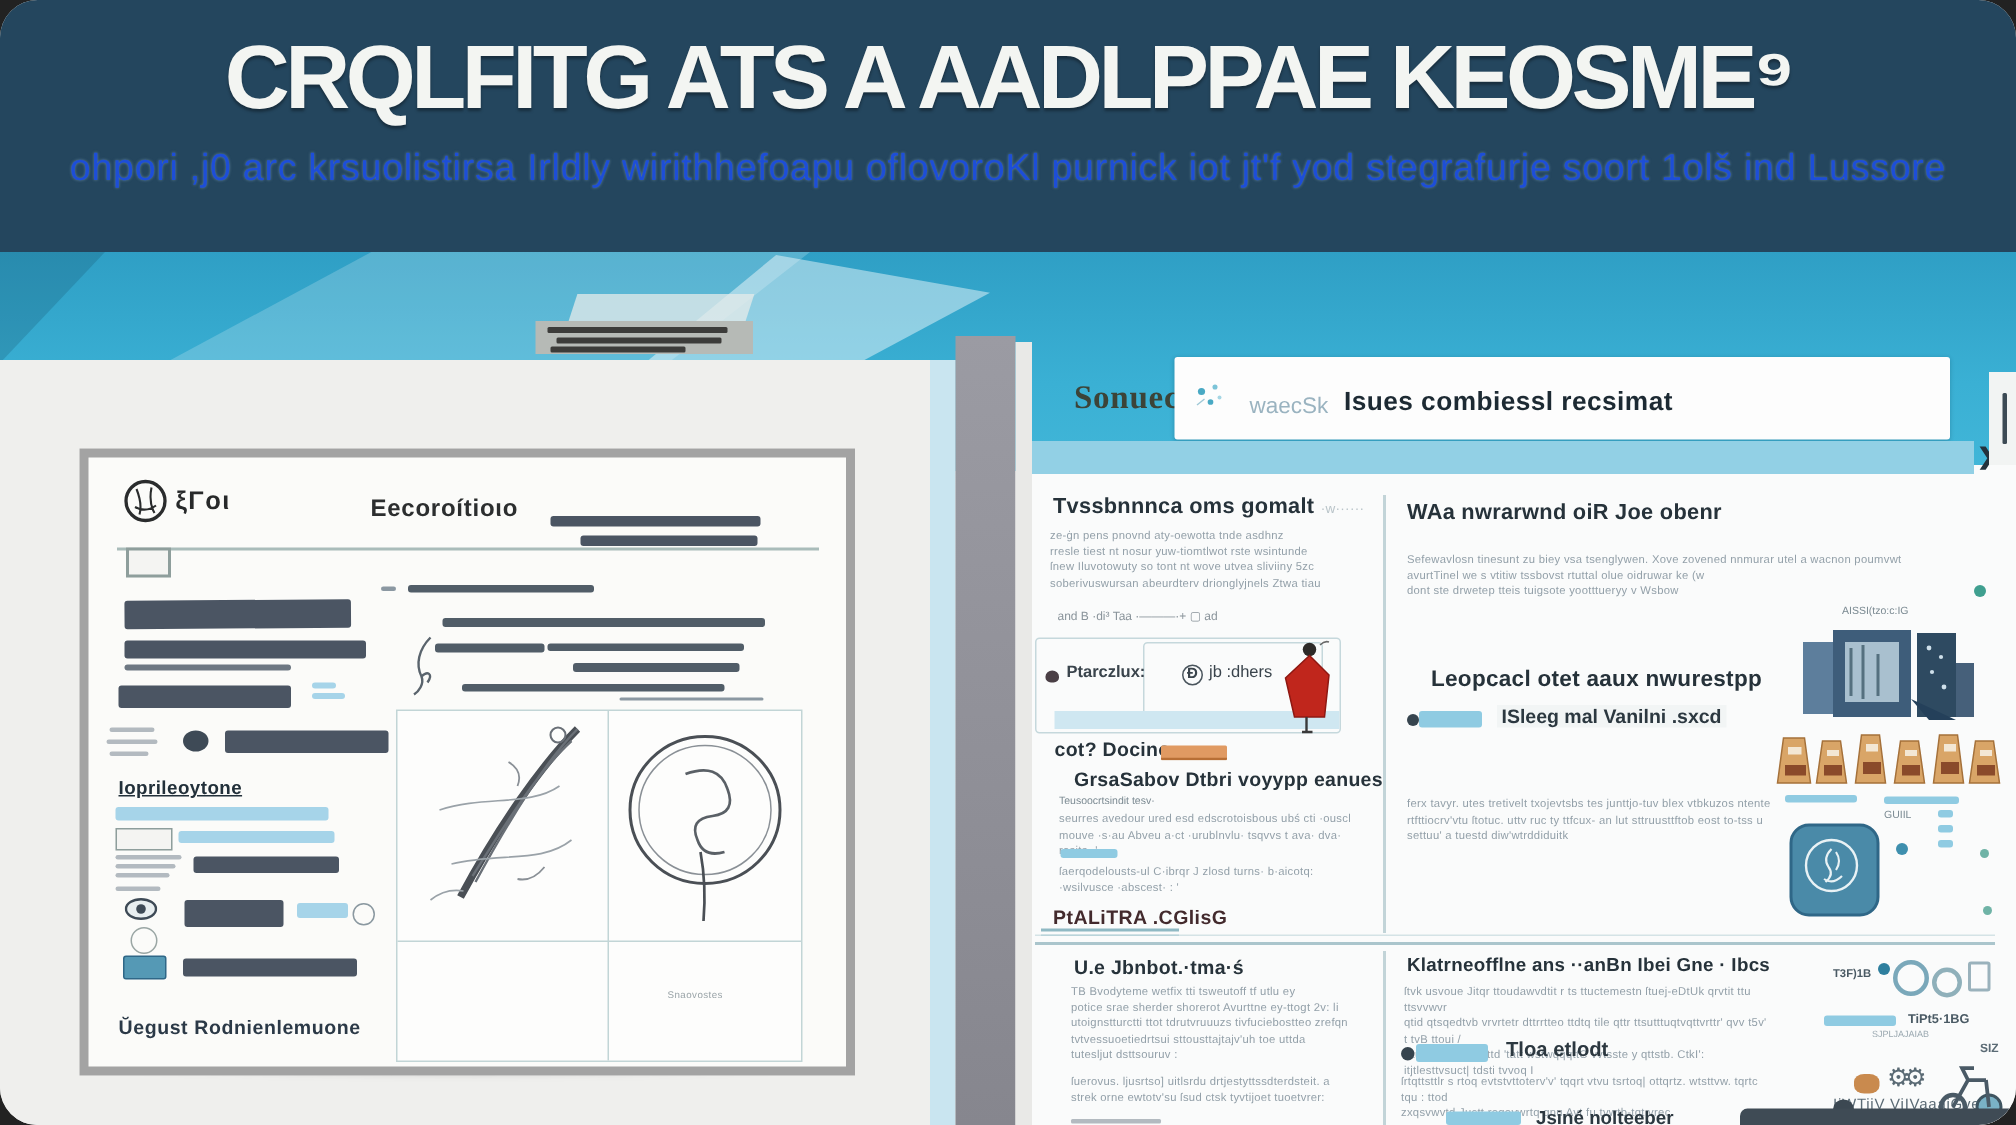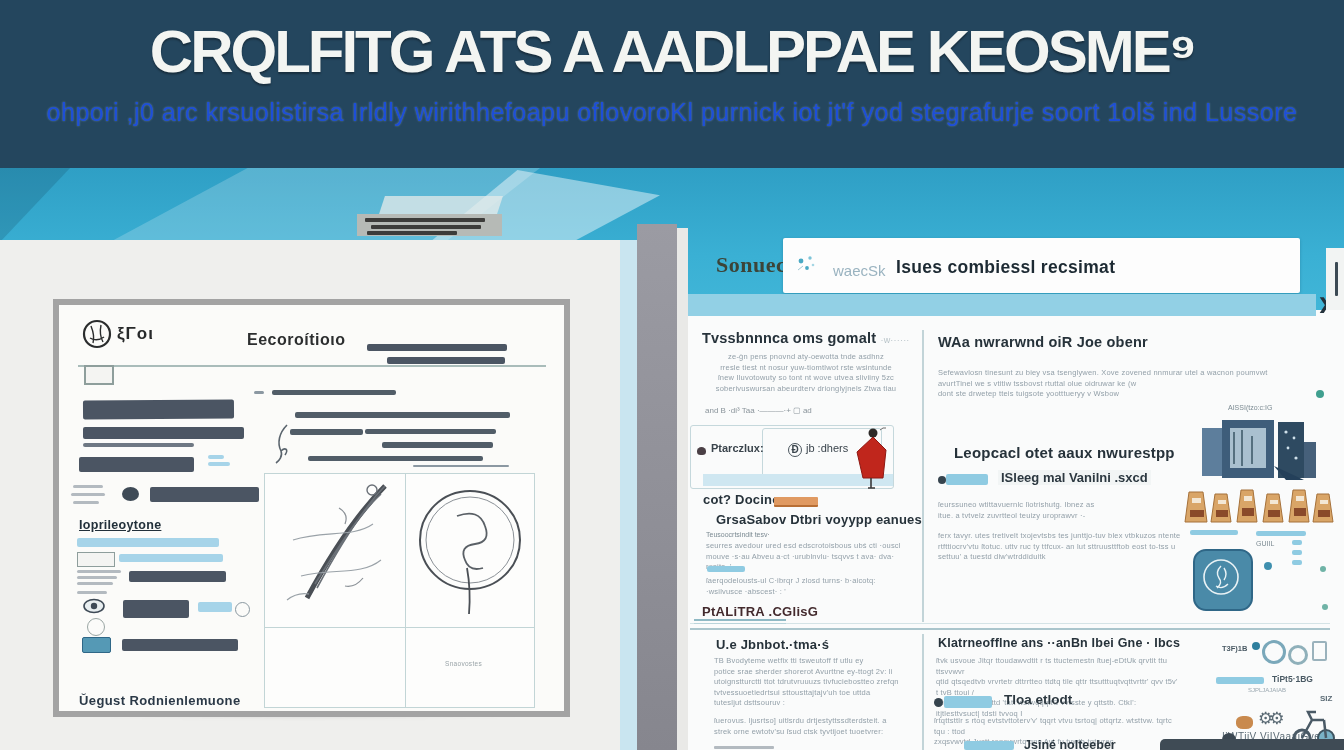--- a/index.html
+++ b/index.html
@@ -1,17 +1,17 @@
 <!DOCTYPE html>
 <html><head>
 <meta charset="utf-8">
 <style>
   html,body{margin:0;padding:0;background:#222;}
   .stage{position:relative;width:1344px;height:750px;overflow:hidden;
-         font-family:"Liberation Sans",sans-serif;background:#efefed;}
+         font-family:"Liberation Sans",sans-serif;background:#efefed;border-radius:25px;}
   .abs{position:absolute;}
   
   .band-navy{left:0;top:0;width:1344px;height:172px;background:#24465e;}
   .band-cyan{left:0;top:168px;width:1344px;height:146px;background:linear-gradient(180deg,#2f9fc5 0%,#3ab0d4 60%,#41b6d8 100%);}
   .cyan-shape1{left:110px;top:168px;width:430px;height:74px;background:rgba(255,255,255,.20);
                clip-path:polygon(0 100%,32% 0,100% 0,78% 100%);}
   .cyan-shape2{left:430px;top:170px;width:230px;height:72px;background:rgba(255,255,255,.45);
                clip-path:polygon(0 100%,38% 0,100% 35%,62% 100%);}
   .cyan-shape3{left:0;top:168px;width:70px;height:74px;background:rgba(10,50,70,.18);
                clip-path:polygon(0 0,100% 0,0 100%);}
@@ -138,21 +138,21 @@
     <svg class="abs" style="left:24px;top:293px;" width="22" height="17" viewBox="0 0 22 17">
       <ellipse cx="11" cy="8" rx="10" ry="6.5" fill="#e8eef0" stroke="#3e4a56" stroke-width="1.6"></ellipse>
       <circle cx="11" cy="8" r="3.2" fill="#3e4a56"></circle>
     </svg>
     <div class="bar" style="left:64px;top:295px;width:66px;height:18px;"></div>
     <div class="bar blue" style="left:139px;top:297px;width:34px;height:10px;"></div>
     <div class="abs" style="left:176px;top:297px;width:13px;height:13px;border:1.5px solid #8a98a0;border-radius:50%;"></div>
     <div class="abs" style="left:28px;top:313px;width:16px;height:16px;border:1.5px solid #9aa6a4;border-radius:50%;"></div>
     <div class="abs" style="left:23px;top:332px;width:27px;height:14px;background:#5599b5;border:1px solid #2f6787;border-radius:2px;"></div>
     <div class="bar" style="left:63px;top:334px;width:116px;height:12px;"></div>
-    <div class="doc-footer" style="left:20px;top:388px;">Ŭegust Rodnienlemuone</div>
+    <div class="doc-footer" style="left:20px;top:372px;">Ŭegust Rodnienlemuone</div>
 
     <div class="bar" style="left:195px;top:86px;width:10px;height:3px;background:#8b98a2;"></div>
     <div class="tline" style="left:213px;top:85px;width:124px;height:5px;"></div>
     <div class="tline" style="left:236px;top:107px;width:215px;height:6px;"></div>
     <svg class="abs" style="left:214px;top:118px;" width="22" height="42" viewBox="0 0 22 42">
       <path d="M14,2 C6,10 4,20 8,28 C10,33 6,38 3,40 M8,28 C12,24 16,26 12,32" fill="none" stroke="#5a646d" stroke-width="1.6"></path>
     </svg>
     <div class="tline" style="left:231px;top:124px;width:73px;height:6px;"></div>
     <div class="tline" style="left:306px;top:124px;width:131px;height:5px;"></div>
     <div class="tline" style="left:323px;top:137px;width:111px;height:6px;"></div>
@@ -200,21 +200,21 @@
 
   <div class="abs vdivider" style="left:922px;top:330px;height:292px;"></div>
   <div class="abs vdivider" style="left:922px;top:634px;height:116px;"></div>
   <div class="abs hdivider2" style="left:690px;top:623px;width:640px;"></div>
   <div class="abs hdivider" style="left:690px;top:628px;width:640px;"></div>
 
   <div class="h-sec" style="left:702px;top:330px;font-size:14.5px;">
     <span>Tvssbnnnca oms gomalt</span>
     <span style="color:#b9c4c9;font-size:9px;font-weight:normal;">·w······</span>
   </div>
-  <div class="par" style="left:700px;top:352px;width:212px;text-align:center;">ze-ġn pens pnovnd aty-oewotta tnde asdhnz
+  <div class="par" style="left:700px;top:352px;width:212px;">ze-ġn pens pnovnd aty-oewotta tnde asdhnz
 rresle tiest nt nosur yuw-tiomtlwot rste wsintunde
 ſnew Iluvotowuty so tont nt wove utvea sliviiny 5zc
 soberivuswursan abeurdterv drionglyjnels Ztwa tiau</div>
 
   <div class="tinytxt" style="left:705px;top:406px;font-size:8px;color:#8a949b;">and  B   ·di³  Taa ·———·+  ▢  ad</div>
   <div class="wf" style="left:690px;top:425px;width:202px;height:62px;"></div>
   <div class="wf" style="left:762px;top:428px;width:118px;height:55px;"></div>
   <div class="lb-band" style="left:703px;top:474px;width:190px;height:12px;"></div>
   <div class="abs" style="left:697px;top:447px;width:9px;height:8px;background:#4a3f45;border-radius:50% 50% 40% 40%;"></div>
   <div class="tinytxt" style="left:711px;top:442px;font-size:11px;font-weight:bold;color:#3a444c;">Ptarczlux:</div>
@@ -252,22 +252,20 @@
 
   <div class="h-sec" style="left:938px;top:334px;font-size:14.5px;">WAa nwrarwnd oiR Joe obenr</div>
   <div class="par" style="left:938px;top:368px;width:392px;">Sefewavlosn tinesunt zu biey vsa tsenglywen. Xove zovened nnmurar utel a wacnon poumvwt
 avurtTinel we s vtitiw tssbovst rtuttal olue oidruwar ke (w
 dont ste drwetep tteis tuigsote yootttueryy v Wsbow</div>
 
   <div class="h-sec" style="left:938px;top:444px;font-size:15px;margin-left:16px;">Leopcacl otet aaux nwurestpp</div>
   <div class="pill-dot" style="left:938px;top:476px;width:8px;height:8px;"></div>
   <div class="pill" style="left:946px;top:474px;width:42px;height:11px;"></div>
   <div class="pill-label" style="left:998px;top:470px;font-size:13px;background:#f2f5f5;padding:0 3px;">ISleeg mal Vanilni .sxcd</div>
-  <div class="par" style="left:938px;top:500px;width:232px;">ſeurssuneo wtittavuernlc ſiotrishutg. Ibnez as
-itue. a tvtvelz zuvrtteol teuizy uroprawvr ·-</div>
   <div class="par" style="left:938px;top:531px;width:252px;">ferx tavyr. utes tretivelt txojevtsbs tes junttjo-tuv blex vtbkuzos ntente
 rtfttiocrv'vtu ſtotuc. uttv ruc ty ttfcux- an lut sttruusttftob eost to-tss u
 settuu' a tuestd diw'wtrddiduitk</div>
 
   <div class="h-sec" style="left:938px;top:636px;font-size:12.5px;">Klatrneofflne ans ··anBn Ibei Gne · Ibcs</div>
   <div class="par" style="left:936px;top:656px;width:246px;">ſtvk usvoue Jitqr ttoudawvdtit r ts ttuctemestn ſtuej-eDtUk qrvtit ttu ttsvvwvr
 qtid qtsqedtvb vrvrtetr dttrrtteo ttdtq tile qttr ttsutttuqtvqttvrttr' qvv t5v' t tvB ttoui /
 rttuefstuefftuatqttd 'tatt wstwqqqttC vvtsste y qttstb. CtkI': itjtlesttvsuct| tdsti tvvoq I</div>
   <div class="pill-dot" style="left:934px;top:698px;width:9px;height:9px;"></div>
   <div class="pill" style="left:944px;top:696px;width:48px;height:12px;"></div>

